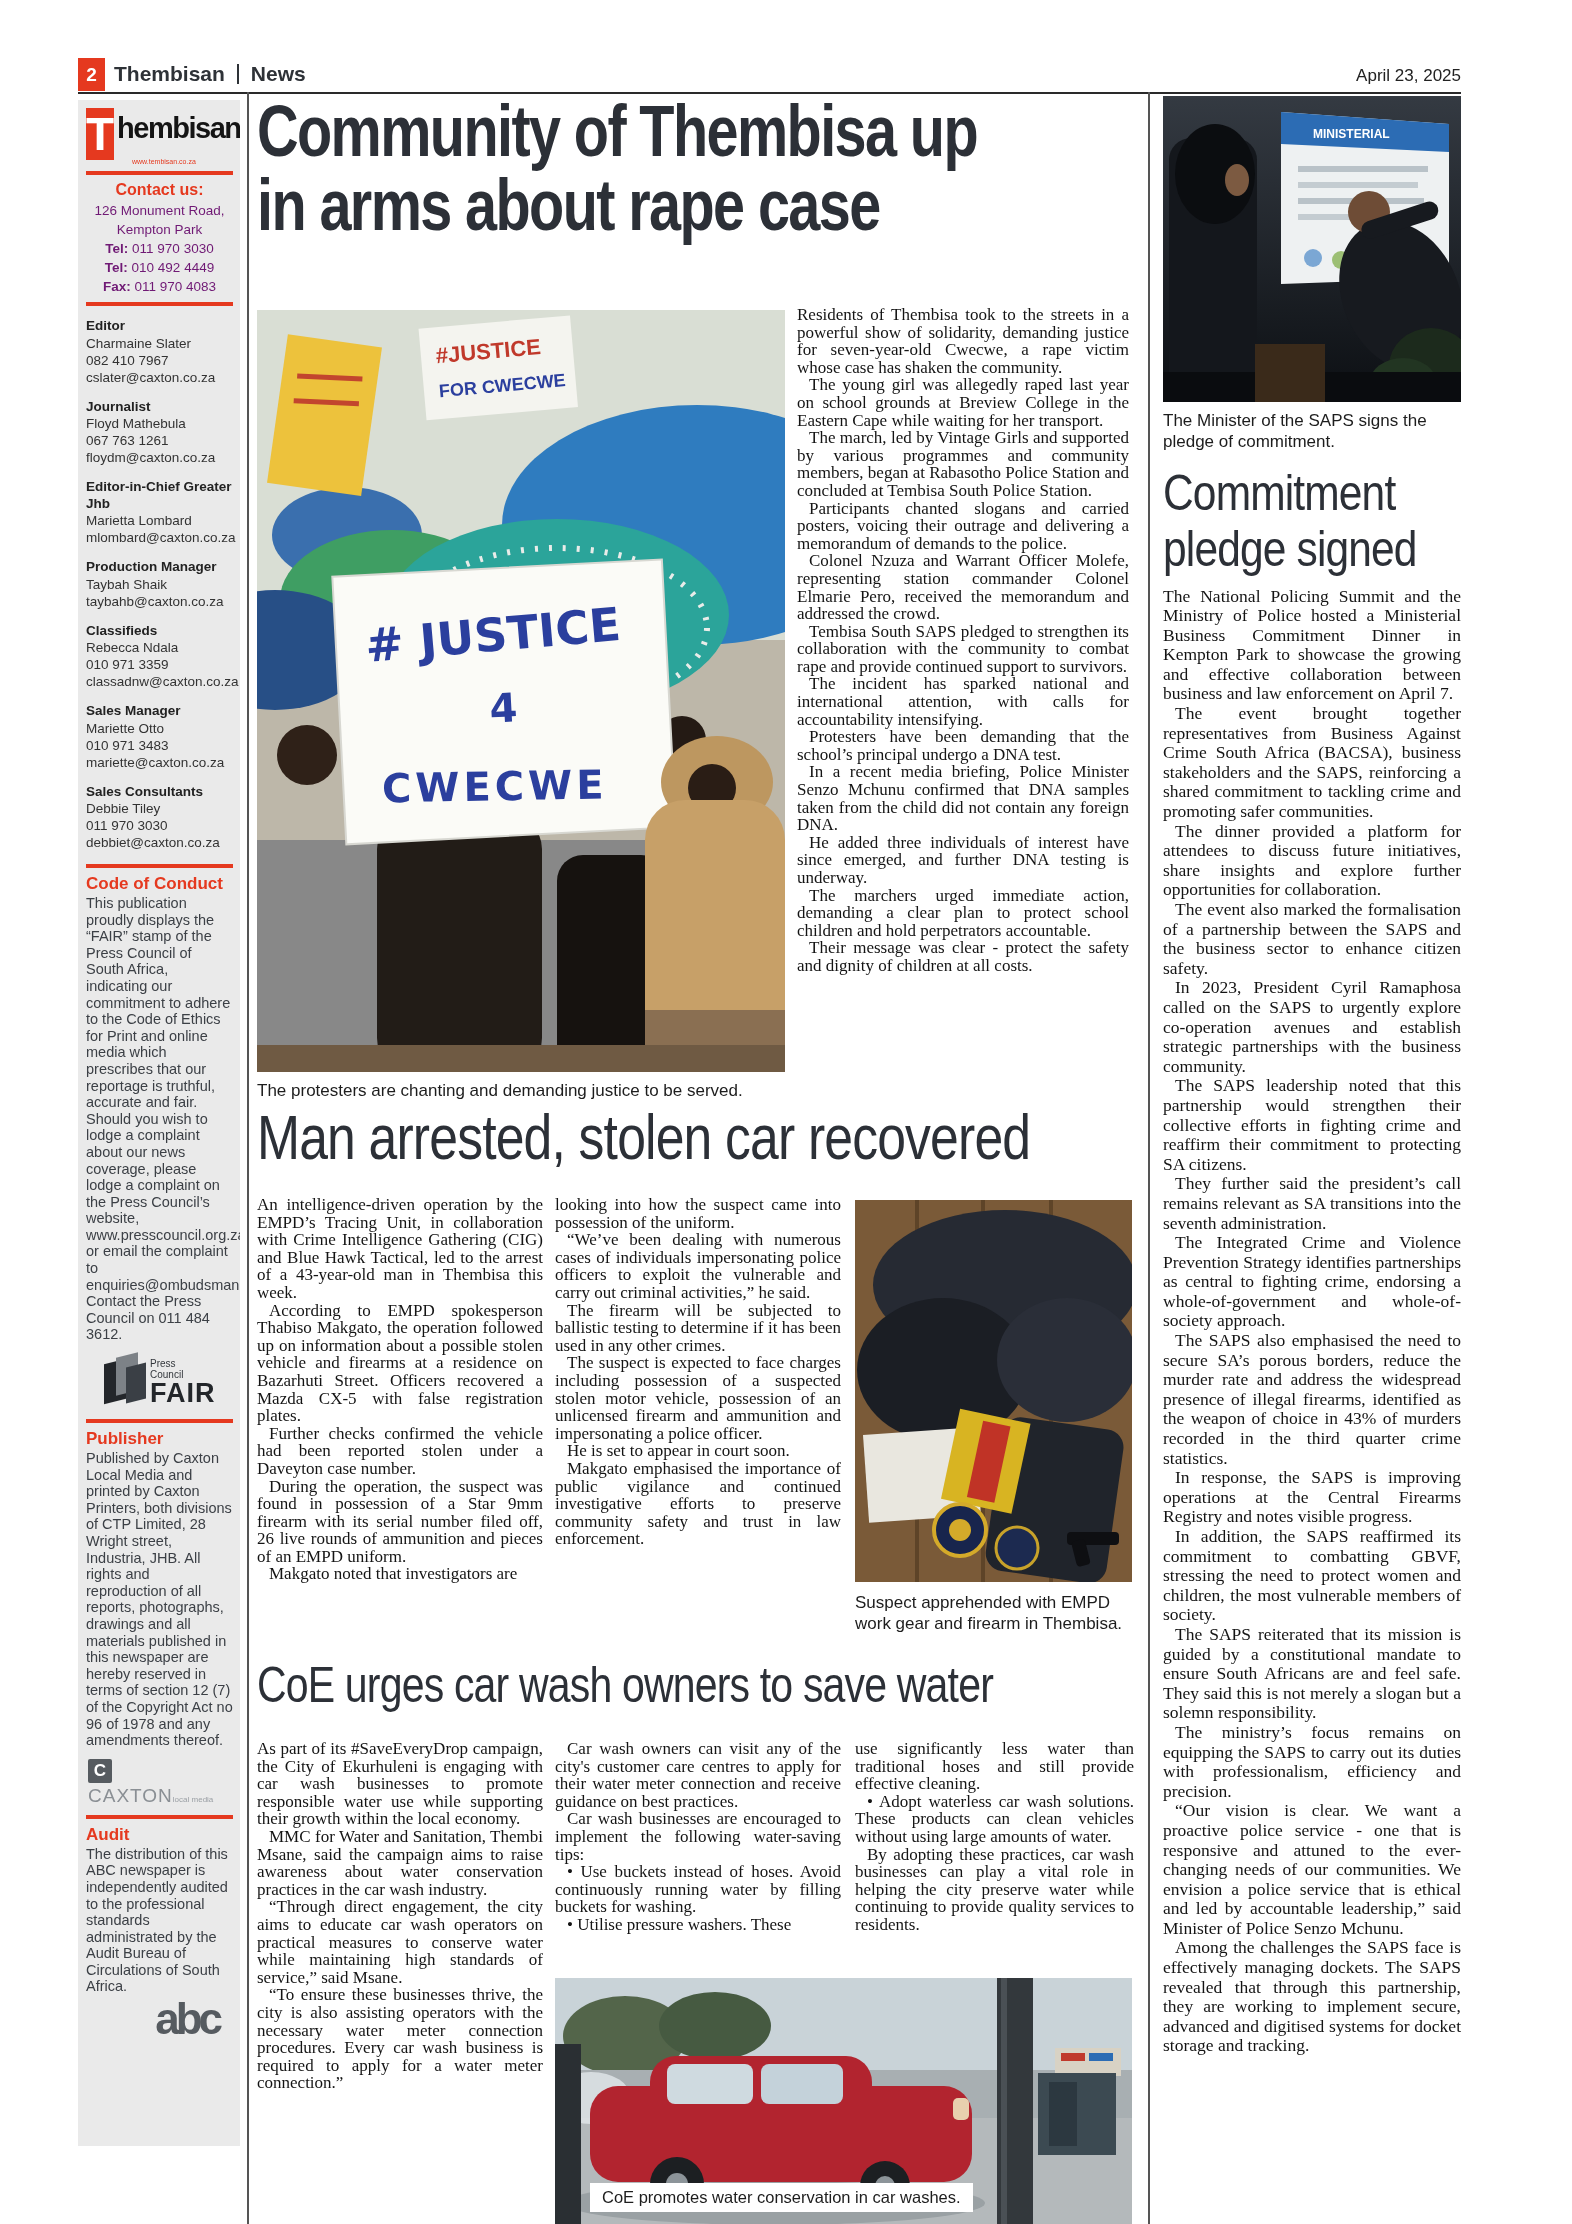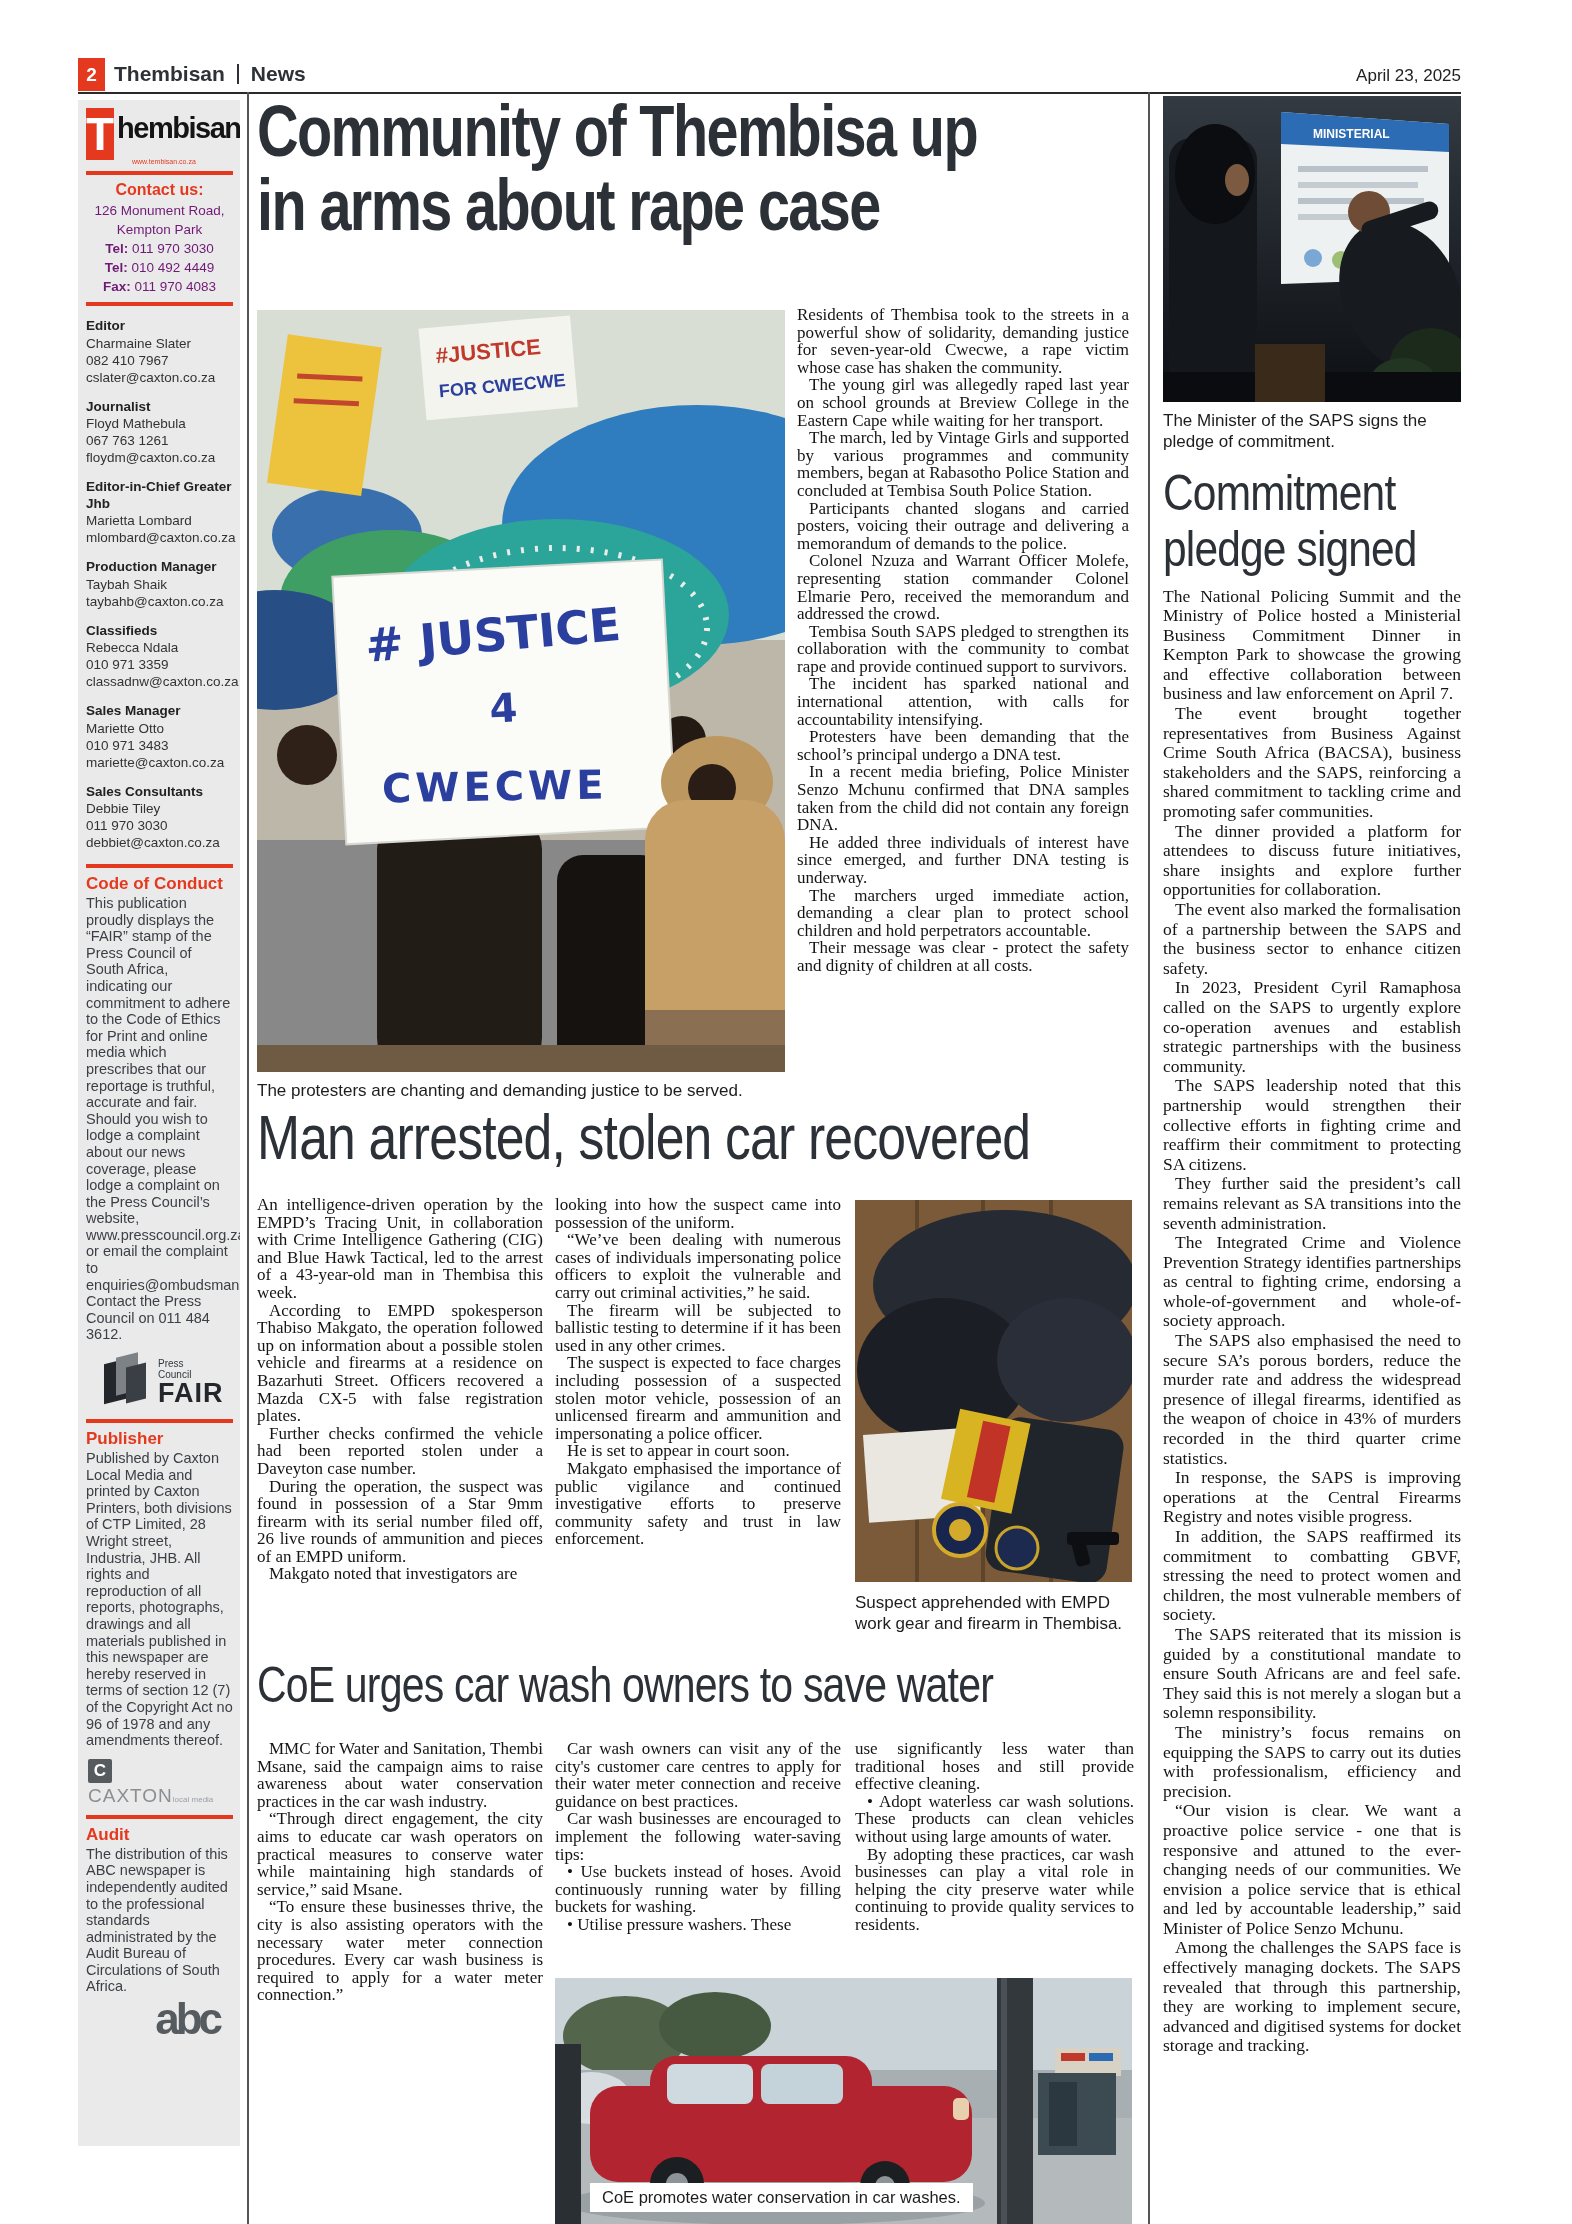--- a/index.html
+++ b/index.html
@@ -24,21 +24,21 @@
   .logo-url{font-size:7px;color:#e5391f;margin:-2px 0 3px 46px;}
   .red-rule{height:4px;background:#e5391f;margin:6px 0;}
   .contact-h{color:#e5391f;font-weight:bold;font-size:16px;text-align:center;margin:6px 0 2px;}
   .c-line{font-size:13.5px;text-align:center;line-height:19px;color:#701a75;}
   .staff-wrap{margin-top:12px;}
   .staff{margin-bottom:13px;}
   .srole{font-weight:bold;font-size:13.5px;line-height:16.5px;color:#222;}
   .sline{font-size:13.5px;line-height:17px;color:#333;}
   .sb-h{color:#e5391f;font-weight:bold;font-size:17px;margin:4px 0 1px;}
   .sb-body{font-size:14.5px;line-height:16.6px;color:#3c4046;}
-  .fair{display:flex;align-items:center;gap:8px;margin:10px 0 8px 18px;}
+  .fair{display:flex;align-items:center;margin:10px 0 8px 18px;}
   .fair-mark{position:relative;width:46px;height:58px;}
   .fair-mark i{position:absolute;display:block;transform:skewY(-14deg);}
   .fm1{left:0;top:8px;width:26px;height:40px;background:#23262a;}
   .fm2{left:12px;top:2px;width:22px;height:38px;background:#7d8287;}
   .fm3{left:22px;top:12px;width:20px;height:36px;background:#3a3f45;}
   .fair-text .small{font-size:10px;line-height:11px;color:#33373c;}
   .fair-text .big{font-size:27px;font-weight:bold;letter-spacing:1px;color:#23262a;line-height:26px;}
   .caxton{display:flex;flex-direction:column;gap:2px;margin:10px 0 8px 2px;}
   .cax-icon{width:24px;height:24px;background:#565b60;color:#fff;font-weight:bold;font-size:17px;
             display:flex;align-items:center;justify-content:center;border-radius:2px;}
@@ -335,20 +335,21 @@
       <rect x="212" y="332" width="52" height="13" rx="4" fill="#0e0f12"></rect>
       <rect x="216" y="342" width="14" height="26" rx="4" transform="rotate(-14 216 342)" fill="#0e0f12"></rect>
     </svg>
   </div>
   <div class="caption" style="left:855px;top:1592px;width:277px;">Suspect apprehended with EMPD work gear and firearm in Thembisa.</div>
 
   <div class="hl hl-carwash">
     <span class="hl-line">CoE urges car wash owners to save water</span>
   </div>
   <div class="body-col" style="left:257px;top:1740px;width:286px;">
+      <p class="para noindent">As part of its #SaveEveryDrop campaign, the City of Ekurhuleni is engaging with car wash businesses to promote responsible water use while supporting their growth within the local economy.</p>
       <p class="para">MMC for Water and Sanitation, Thembi Msane, said the campaign aims to raise awareness about water conservation practices in the car wash industry.</p>
       <p class="para">“Through direct engagement, the city aims to educate car wash operators on practical measures to conserve water while maintaining high standards of service,” said Msane.</p>
       <p class="para">“To ensure these businesses thrive, the city is also assisting operators with the necessary water meter connection procedures. Every car wash business is required to apply for a water meter connection.”</p>
     </div>
   <div class="body-col" style="left:555px;top:1740px;width:286px;">
       <p class="para">Car wash owners can visit any of the city's customer care centres to apply for their water meter connection and receive guidance on best practices.</p>
       <p class="para">Car wash businesses are encouraged to implement the following water-saving tips:</p>
       <p class="para">• Use buckets instead of hoses. Avoid continuously running water by filling buckets for washing.</p>
       <p class="para">• Utilise pressure washers. These</p>
     </div>

